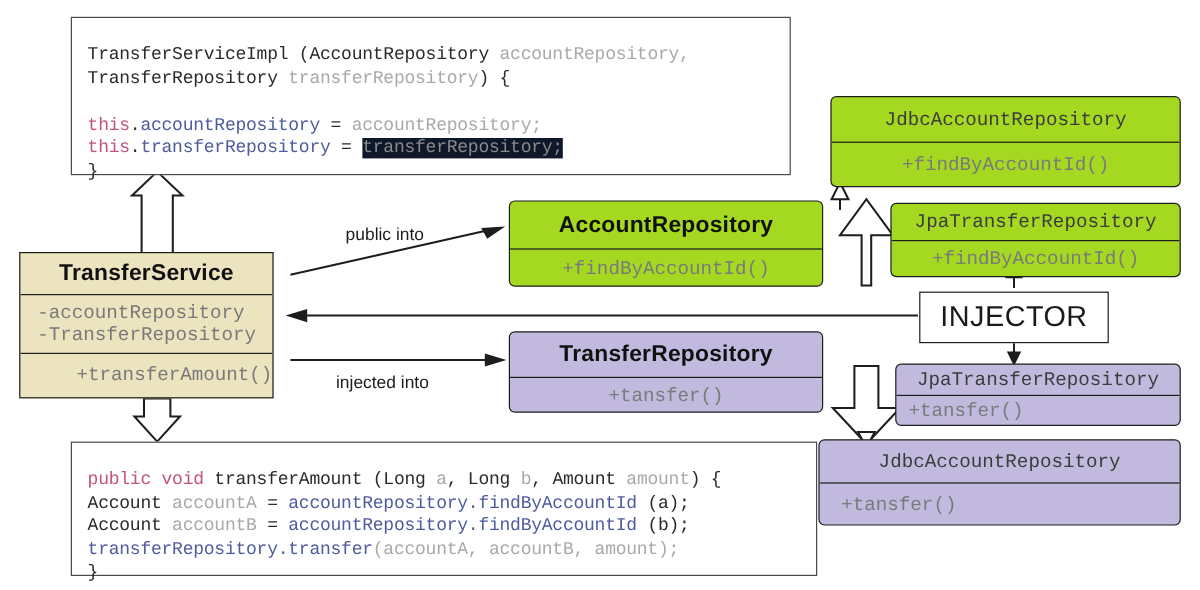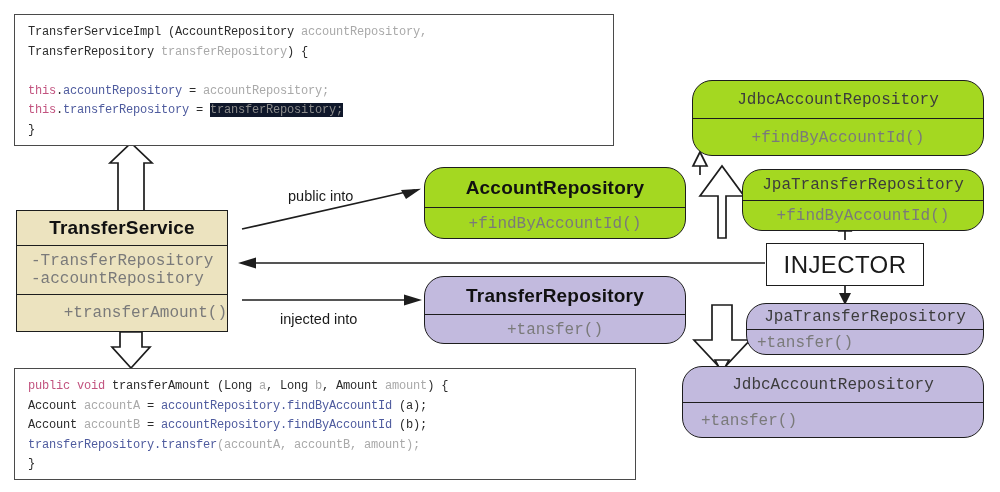--- a/index.html
+++ b/index.html
@@ -16,40 +16,41 @@
     font-family: "Liberation Sans", sans-serif;
   }
 
   
   .code-box {
     position: absolute;
     background: #ffffff;
     border: 1.5px solid #4a4a4a;
     box-sizing: border-box;
     font-family: "Liberation Mono", monospace;
-    font-size: 12px;
+    font-size: 15px;
     line-height: 19.5px;
     white-space: pre;
-    padding: 8px 0 9px 13px;
+    padding: 21px 0 9px 13px;
     color: #2b2b2b;
     letter-spacing: -0.2px;
+    margin-left: 45px;
   }
   .code-box .ln { display: block; height: 19.5px; }
   .tok-kw   { color: #c2537f; }
   .tok-dark { color: #2b2b2b; }
   .tok-dim  { color: #a9a9a9; }
   .tok-nav  { color: #4e5b9e; }
   .tok-hl   { color: #8a8a8a; background: #0f172a; }
 
   
   .uml {
     position: absolute;
     box-sizing: border-box;
     border: 1.6px solid #1d1d1d;
-    border-radius: 20px;
+    border-radius: 5px;
     overflow: hidden;
   }
   .uml .sec {
     box-sizing: border-box;
     display: flex;
     align-items: center;
     justify-content: center;
     width: 100%;
   }
   .uml .divider {
@@ -182,22 +183,22 @@
   <div class="code-box" id="codeTop" style="left:14px; top:14px; width:600px; height:132px;"><span class="ln"><span class="tok-dark">TransferServiceImpl (AccountRepository </span><span class="tok-dim">accountRepository,</span></span><span class="ln"><span class="tok-dark">TransferRepository </span><span class="tok-dim">transferRepository</span><span class="tok-dark">) {</span></span><span class="ln">&nbsp;</span><span class="ln"><span class="tok-kw">this</span><span class="tok-dark">.</span><span class="tok-nav">accountRepository</span><span class="tok-dark"> = </span><span class="tok-dim">accountRepository;</span></span><span class="ln"><span class="tok-kw">this</span><span class="tok-dark">.</span><span class="tok-nav">transferRepository</span><span class="tok-dark"> = </span><span class="tok-hl">transferRepository;</span></span><span class="ln"><span class="tok-dark">}</span></span></div>
 
   <div class="code-box" id="codeBottom" style="left:14px; top:368px; width:622px; height:112px;"><span class="ln"><span class="tok-kw">public void </span><span class="tok-dark">transferAmount (Long </span><span class="tok-dim">a</span><span class="tok-dark">, Long </span><span class="tok-dim">b</span><span class="tok-dark">, Amount </span><span class="tok-dim">amount</span><span class="tok-dark">) {</span></span><span class="ln"><span class="tok-dark">Account </span><span class="tok-dim">accountA</span><span class="tok-dark"> = </span><span class="tok-nav">accountRepository.findByAccountId</span><span class="tok-dark"> (a);</span></span><span class="ln"><span class="tok-dark">Account </span><span class="tok-dim">accountB</span><span class="tok-dark"> = </span><span class="tok-nav">accountRepository.findByAccountId</span><span class="tok-dark"> (b);</span></span><span class="ln"><span class="tok-nav">transferRepository.transfer</span><span class="tok-dim">(accountA, accountB, amount);</span></span><span class="ln"><span class="tok-dark">}</span></span></div>
 
   <div class="uml square tan" style="left:16px; top:210px; width:212px; height:122px;">
     <div class="sec" style="height:34px;">
       <span class="title-bold">TransferService</span>
     </div>
     <div class="divider"></div>
     <div class="sec" style="height:48px; flex-direction:column; align-items:flex-start; justify-content:center; padding-left:14px;">
+      <span class="mono-dim">-accountRepository</span>
       <span class="mono-dim">-TransferRepository</span>
-      <span class="mono-dim">-accountRepository</span>
     </div>
     <div class="divider"></div>
     <div class="sec" style="height:36px; justify-content:flex-end; padding-left:14px;">
       <span class="mono-dim">+transferAmount()</span>
     </div>
   </div>
 
   <div class="uml green" style="left:424px; top:167px; width:262px; height:72px;">
     <div class="sec" style="height:39px;">
       <span class="title-bold">AccountRepository</span>

